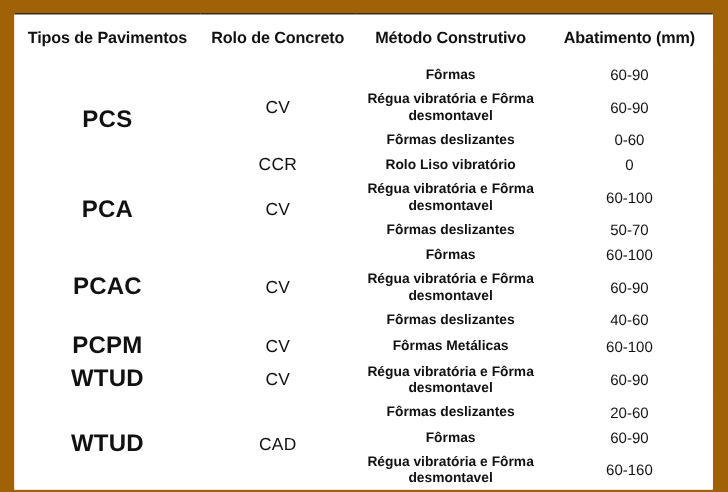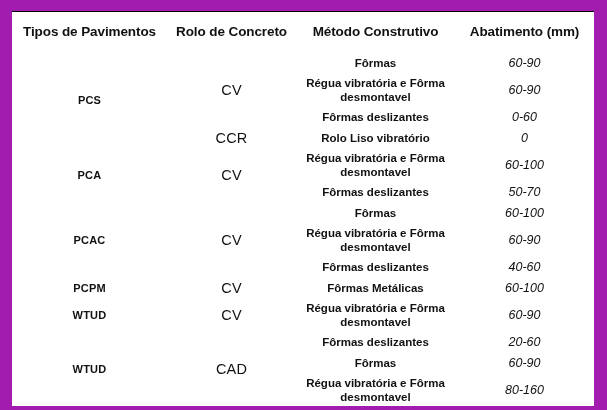--- a/index.html
+++ b/index.html
@@ -12,21 +12,21 @@
     height: 410px;
     overflow: hidden;
     font-family: "Liberation Sans", sans-serif;
     color: #111111;
   }
 
   #sheet {
     position: relative;
     width: 607px;
     height: 410px;
-    background: #a21caf;
+    background: #a16207;
   }
 
   table.pav-table {
     position: absolute;
     left: 12px;
     top: 11px;
     width: 582px;
     border-collapse: collapse;
     table-layout: fixed;
     background: #ffffff;
@@ -61,39 +61,38 @@
     height: 40px;
     line-height: 16px;
     border-bottom: 1.8px solid #000000;
     white-space: nowrap;
   }
   tr.hdr-row th {
     border-top: 1.8px solid #000000;
   }
 
   td.pav-cell {
-    font-size: 11px;
+    font-size: 20px;
     font-weight: bold;
     letter-spacing: 0.2px;
   }
   td.conc-cell {
     font-size: 14.5px;
     font-weight: normal;
     letter-spacing: 0.2px;
   }
   td.met-cell {
     font-size: 11.5px;
     font-weight: bold;
     line-height: 14px;
     padding: 2px 4px;
   }
   td.abat-cell {
     font-size: 12.5px;
     font-weight: normal;
-    font-style: italic;
   }
 
   .r1 { height: 21px; }
   .r2 { height: 33px; }
 </style>
 </head>
 <body>
 
 <div id="sheet">
   <table class="pav-table">
@@ -172,17 +171,17 @@
           <td class="conc-cell vl-r rule-thin" rowspan="3">CAD</td>
           <td class="met-cell vl-r rule-thin">Fôrmas deslizantes</td>
           <td class="abat-cell rule-thin">20-60</td>
         </tr>
         <tr class="r1">
           <td class="met-cell vl-r rule-thin">Fôrmas</td>
           <td class="abat-cell rule-thin">60-90</td>
         </tr>
         <tr class="r2">
           <td class="met-cell vl-r rule-thick">Régua vibratória e Fôrma desmontavel</td>
-          <td class="abat-cell rule-thick">80-160</td>
+          <td class="abat-cell rule-thick">60-160</td>
         </tr>
       </tbody>
   </table>
 </div>
 
 </body></html>

